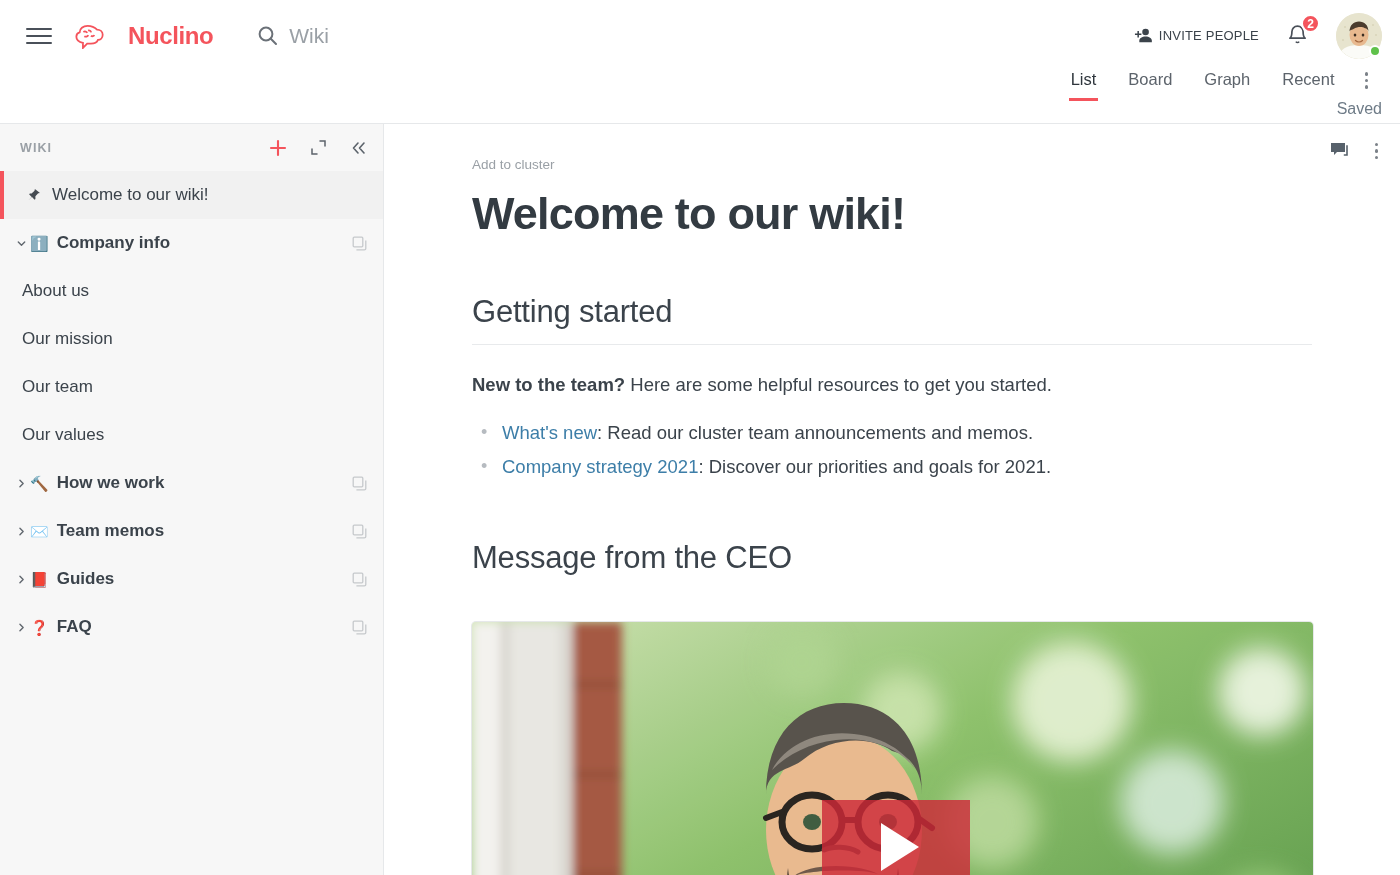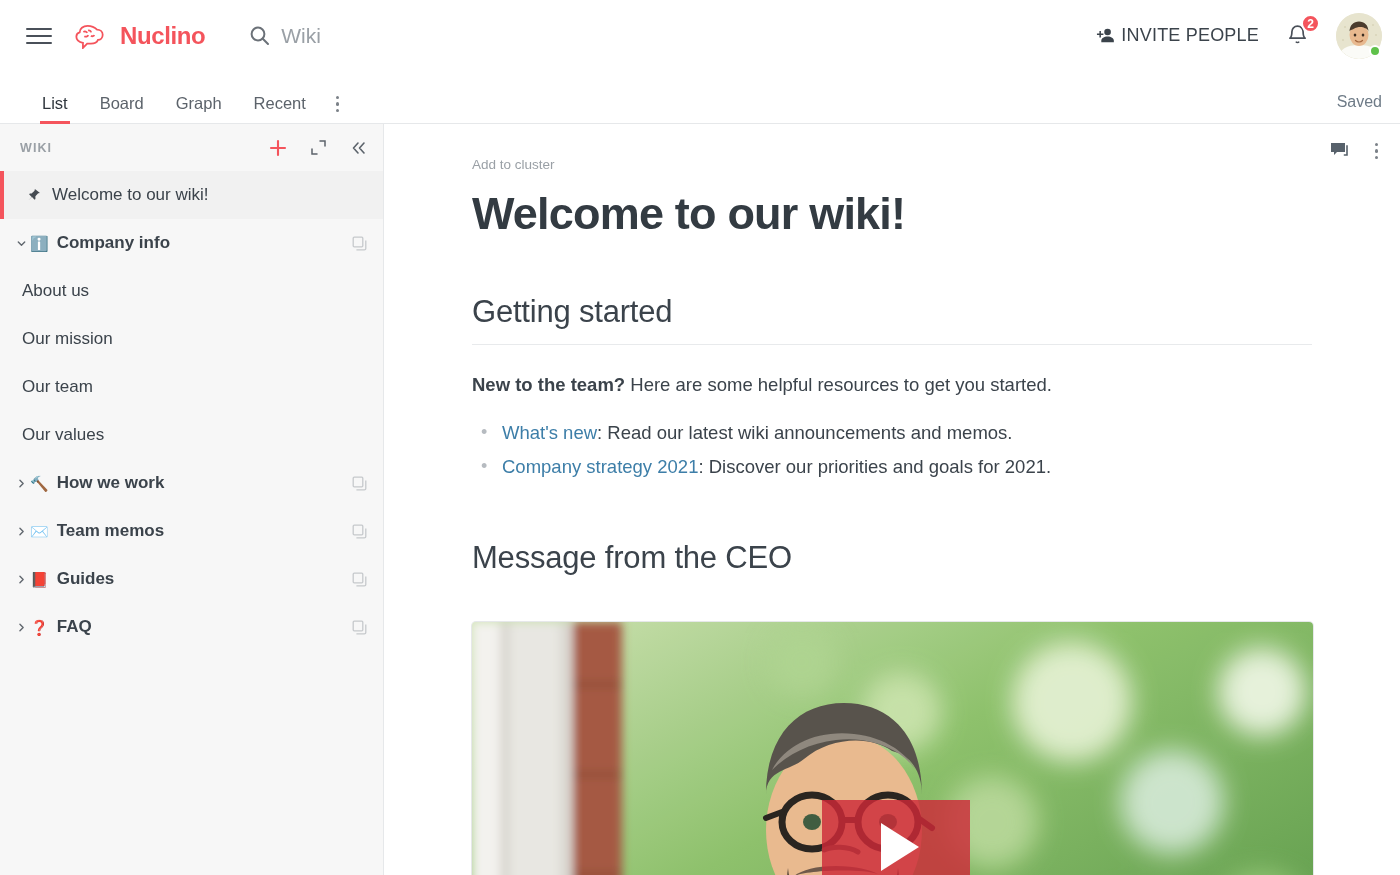--- a/index.html
+++ b/index.html
@@ -25,41 +25,41 @@
     width: 26px; height: 26px;
     display: flex; flex-direction: column;
     justify-content: center; gap: 5px;
     cursor: pointer;
     margin-right: 22px;
   }
   .hamburger span {
     display: block; height: 2px; width: 26px;
     background: #4a5059; border-radius: 1px;
   }
-  .brand { display: flex; align-items: center; gap: 14px; cursor: pointer; }
+  .brand { display: flex; align-items: center; gap: 22px; cursor: pointer; }
   .brand-logo { width: 32px; height: 26px; }
   .brand-name {
     font-size: 24px; font-weight: bold;
     color: #f4545c; letter-spacing: -0.4px;
   }
   .search {
     display: flex; align-items: center; gap: 11px;
     margin-left: 44px; cursor: text;
   }
   .search-icon { width: 21px; height: 21px; color: #6b7178; }
   .search-text {
     font-size: 21px; color: #9aa0a6; font-weight: 400;
   }
   .topbar-right {
     margin-left: auto;
     display: flex; align-items: center; gap: 26px;
   }
   .invite {
     display: flex; align-items: center; gap: 6px;
-    font-size: 18px; color: #3b434b; letter-spacing: 0.2px;
+    font-size: 13px; color: #3b434b; letter-spacing: 0.2px;
     cursor: pointer; white-space: nowrap;
   }
   .invite-icon { width: 19px; height: 17px; color: #3b434b; }
   .bell-wrap { position: relative; cursor: pointer; padding: 2px; }
   .bell-icon { width: 21px; height: 23px; color: #4a5059; display: block; }
   .badge {
     position: absolute; top: -8px; right: -10px;
     min-width: 19px; height: 19px; border-radius: 50%;
     background: #f4545c; color: #fff;
     font-size: 12px; font-weight: bold;
@@ -78,20 +78,21 @@
     background: #5fc14a; border: 2px solid #fff;
   }
 
   
   .tabbar {
     height: 53px;
     display: flex; align-items: flex-end;
     padding: 0 18px 0 26px;
     border-bottom: 1px solid #e6e8ea;
     background: #fff;
+    flex-direction: column;
   }
   .tabs { display: flex; align-items: flex-end; gap: 0; }
   .tab {
     font-size: 16.5px; color: #5b6views; color: #5c636b;
     padding: 0 16px 12px 16px;
     cursor: pointer; position: relative;
     line-height: 1;
   }
   .tab.active { color: #2f363d; }
   .tab.active::after {
@@ -502,21 +503,21 @@
       <h1 class="doc-title">Welcome to our wiki!</h1>
 
       <h2 class="h2 ruled">Getting started</h2>
 
       <p class="para">
         <b>New to the team?</b><span> Here are some helpful resources to get you started.</span>
       </p>
 
       <ul class="bullets">
         <li>
-          <span class="link">What's new</span><span>: Read our latest wiki announcements and memos.</span>
+          <span class="link">What's new</span><span>: Read our cluster team announcements and memos.</span>
         </li>
         <li>
           <span class="link">Company strategy 2021</span><span>: Discover our priorities and goals for 2021.</span>
         </li>
       </ul>
 
       <h2 class="h2">Message from the CEO</h2>
 
       <div class="video">
         <svg viewBox="0 0 841 473" preserveAspectRatio="xMidYMid slice">

